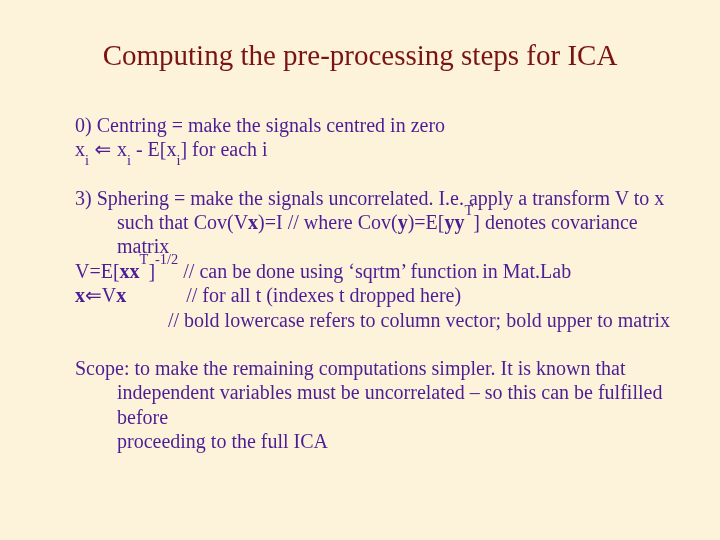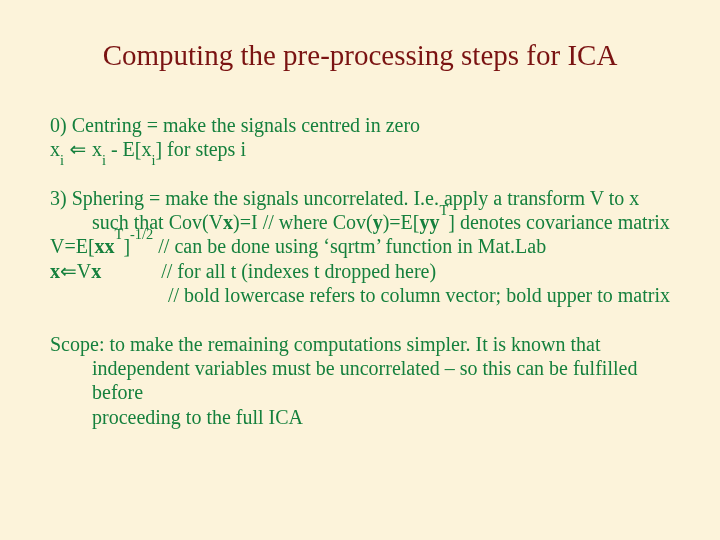--- a/index.html
+++ b/index.html
@@ -24,21 +24,22 @@
     text-align: center;
     color: #7a1312;
     font-size: 29px;
     font-weight: 400;
     margin: 0 0 40px 0;
     line-height: 1.2;
   }
   .body-text {
     font-size: 20px;
     line-height: 1.22;
-    color: #15803d;
+    color: #4c1d95;
+    margin-left: 25px;
   }
   .block {
     margin-bottom: 24px;
   }
   .line {
     display: block;
   }
   .indent1 { padding-left: 42px; }
   .indent2 { padding-left: 90px; text-align: right; }
   sub, sup {
@@ -56,21 +57,21 @@
 
 <div class="slide">
 
   <h1 class="title">Computing the pre-processing steps for ICA</h1>
 
   <div class="body-text">
 
     <div class="block">
       <span class="line">0) Centring = make the signals centred in zero</span>
       <span class="line">
-        <span>x</span><sub>i</sub><span class="arrow"> ⇐ </span><span>x</span><sub>i</sub><span> - E[x</span><sub>i</sub><span>] for steps i</span>
+        <span>x</span><sub>i</sub><span class="arrow"> ⇐ </span><span>x</span><sub>i</sub><span> - E[x</span><sub>i</sub><span>] for each i</span>
       </span>
     </div>
 
     <div class="block">
       <span class="line">3) Sphering = make the signals uncorrelated. I.e. apply a transform V to x</span>
       <span class="line indent1">
         <span>such that Cov(V</span><span class="b">x</span><span>)=I   // where Cov(</span><span class="b">y</span><span>)=E[</span><span class="b">y</span><span class="b">y</span><sup>T</sup><span>] denotes covariance matrix</span>
       </span>
       <span class="line">
         <span>V=E[</span><span class="b">x</span><span class="b">x</span><sup>T</sup><span>]</span><sup>-1/2</sup><span>   // can be done using ‘sqrtm’ function in Mat.Lab</span>

